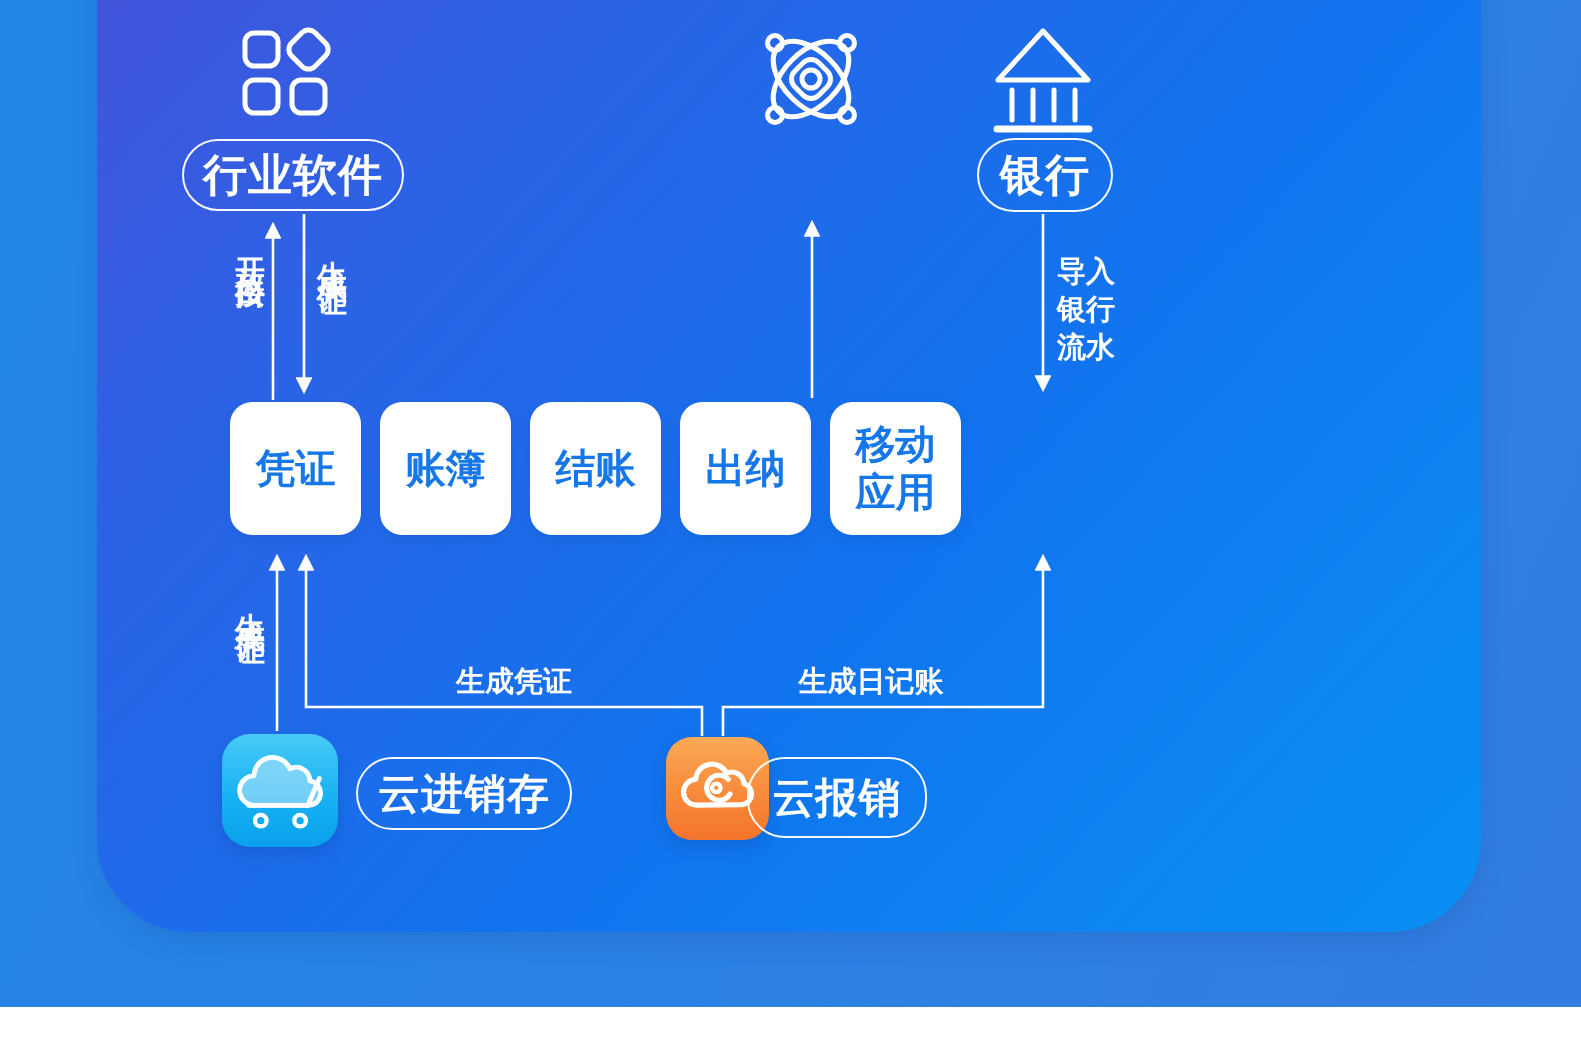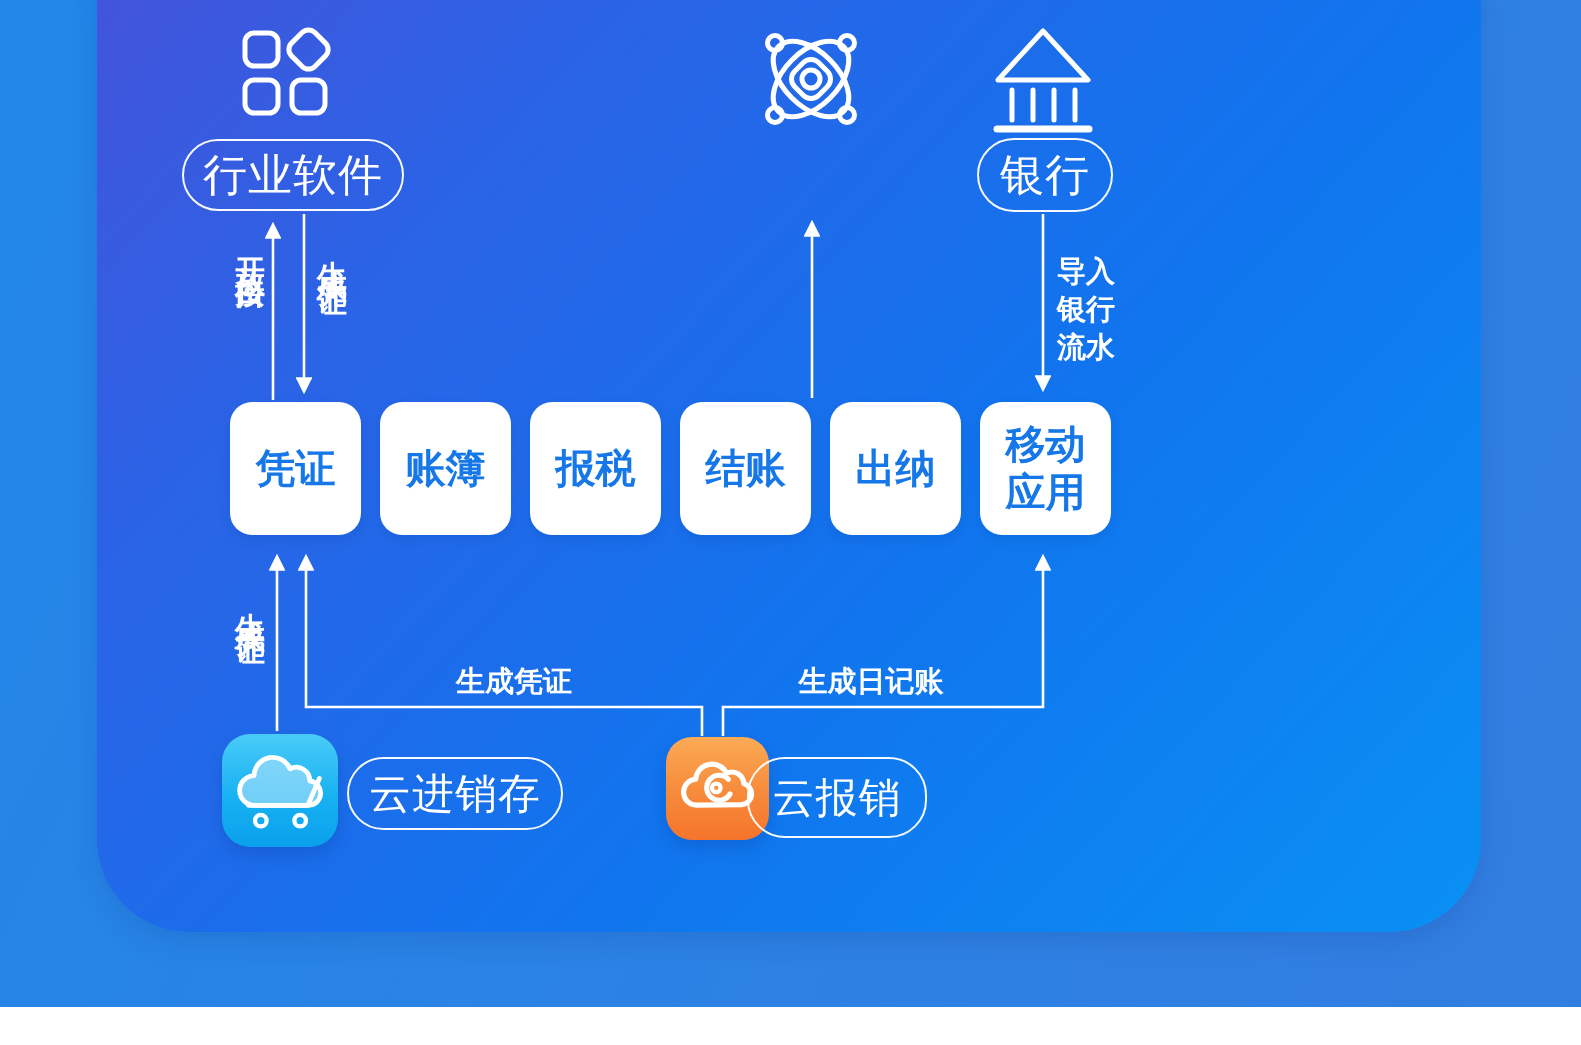--- a/index.html
+++ b/index.html
@@ -13,21 +13,21 @@
     border-radius:92px;
     background:linear-gradient(133deg,#4652d9 0%,#2b63e6 26%,#1174ee 60%,#0990f4 100%);
     box-shadow:0 10px 26px rgba(20,60,150,.18);
   }
   .footer-strip{position:absolute;left:0;bottom:0;width:100%;height:38px;background:#ffffff;}
   svg.flow{position:absolute;left:0;top:0;width:1581px;height:1045px;pointer-events:none;}
 
   .pill{
     position:absolute;display:flex;align-items:center;justify-content:center;
     border:2.5px solid rgba(255,255,255,.96);border-radius:38px;
-    color:#ffffff;font-size:44px;font-weight:400;letter-spacing:1px;
+    color:#ffffff;font-size:44px;font-weight:700;letter-spacing:1px;
     box-sizing:border-box;white-space:nowrap;
   }
   .icon-holder{position:absolute;}
 
   .modules{
     position:absolute;left:230px;top:402px;display:flex;gap:19px;
   }
   .box{
     width:131px;height:133px;background:#ffffff;border-radius:22px;
     display:flex;flex-direction:column;align-items:center;justify-content:center;
@@ -134,24 +134,20 @@
   <div class="modules">
     <div class="box">
       <span class="l">凭证</span>
 
     </div>
     <div class="box">
       <span class="l">账簿</span>
 
     </div>
     <div class="box">
-      <span class="l">报税</span>
-
-    </div>
-    <div class="box">
       <span class="l">结账</span>
 
     </div>
     <div class="box">
       <span class="l">出纳</span>
 
     </div>
     <div class="box">
       <span class="l">移动</span>
       <span class="l">应用</span>
@@ -165,21 +161,21 @@
   <div class="app-tile tile-cyan">
     <span>
       <svg viewBox="0 0 100 100" width="98" height="96" fill="none" stroke="#ffffff" stroke-linecap="round" stroke-linejoin="round">
         <path d="M24,67 a15.5,15.5 0 0 1 -1,-31 a19.5,19.5 0 0 1 37.5,-7 a14,14 0 0 1 20.5,12.5 a12.5,12.5 0 0 1 -3,25.5 Z" stroke-width="5" fill="rgba(190,232,252,0.55)"></path>
         <path d="M91,39 L79,67 L17,67" stroke-width="5"></path>
         <circle cx="30" cy="83" r="6" stroke-width="4.5"></circle>
         <circle cx="71" cy="83" r="6" stroke-width="4.5"></circle>
       </svg>
     </span>
   </div>
-  <div class="pill" style="left:347px;top:757px;width:216px;height:73px;font-size:42px;">
+  <div class="pill" style="left:356px;top:757px;width:216px;height:73px;font-size:42px;">
     <span>云进销存</span>
   </div>
 
   <div class="app-tile tile-orange">
     <span>
       <svg viewBox="0 0 100 100" width="86" height="86" fill="none" stroke="#ffffff" stroke-linecap="round" stroke-linejoin="round">
         <path d="M26,71 a15,15 0 0 1 -2,-30 a19,19 0 0 1 36,-7 a14,14 0 0 1 20,12 a12.5,12.5 0 0 1 -3,24.5 Z" stroke-width="6"></path>
         <path d="M64,58 a14.5,14.5 0 1 1 -2,-17" stroke-width="6"></path>
         <circle cx="48" cy="51" r="5" stroke-width="5"></circle>
       </svg>

